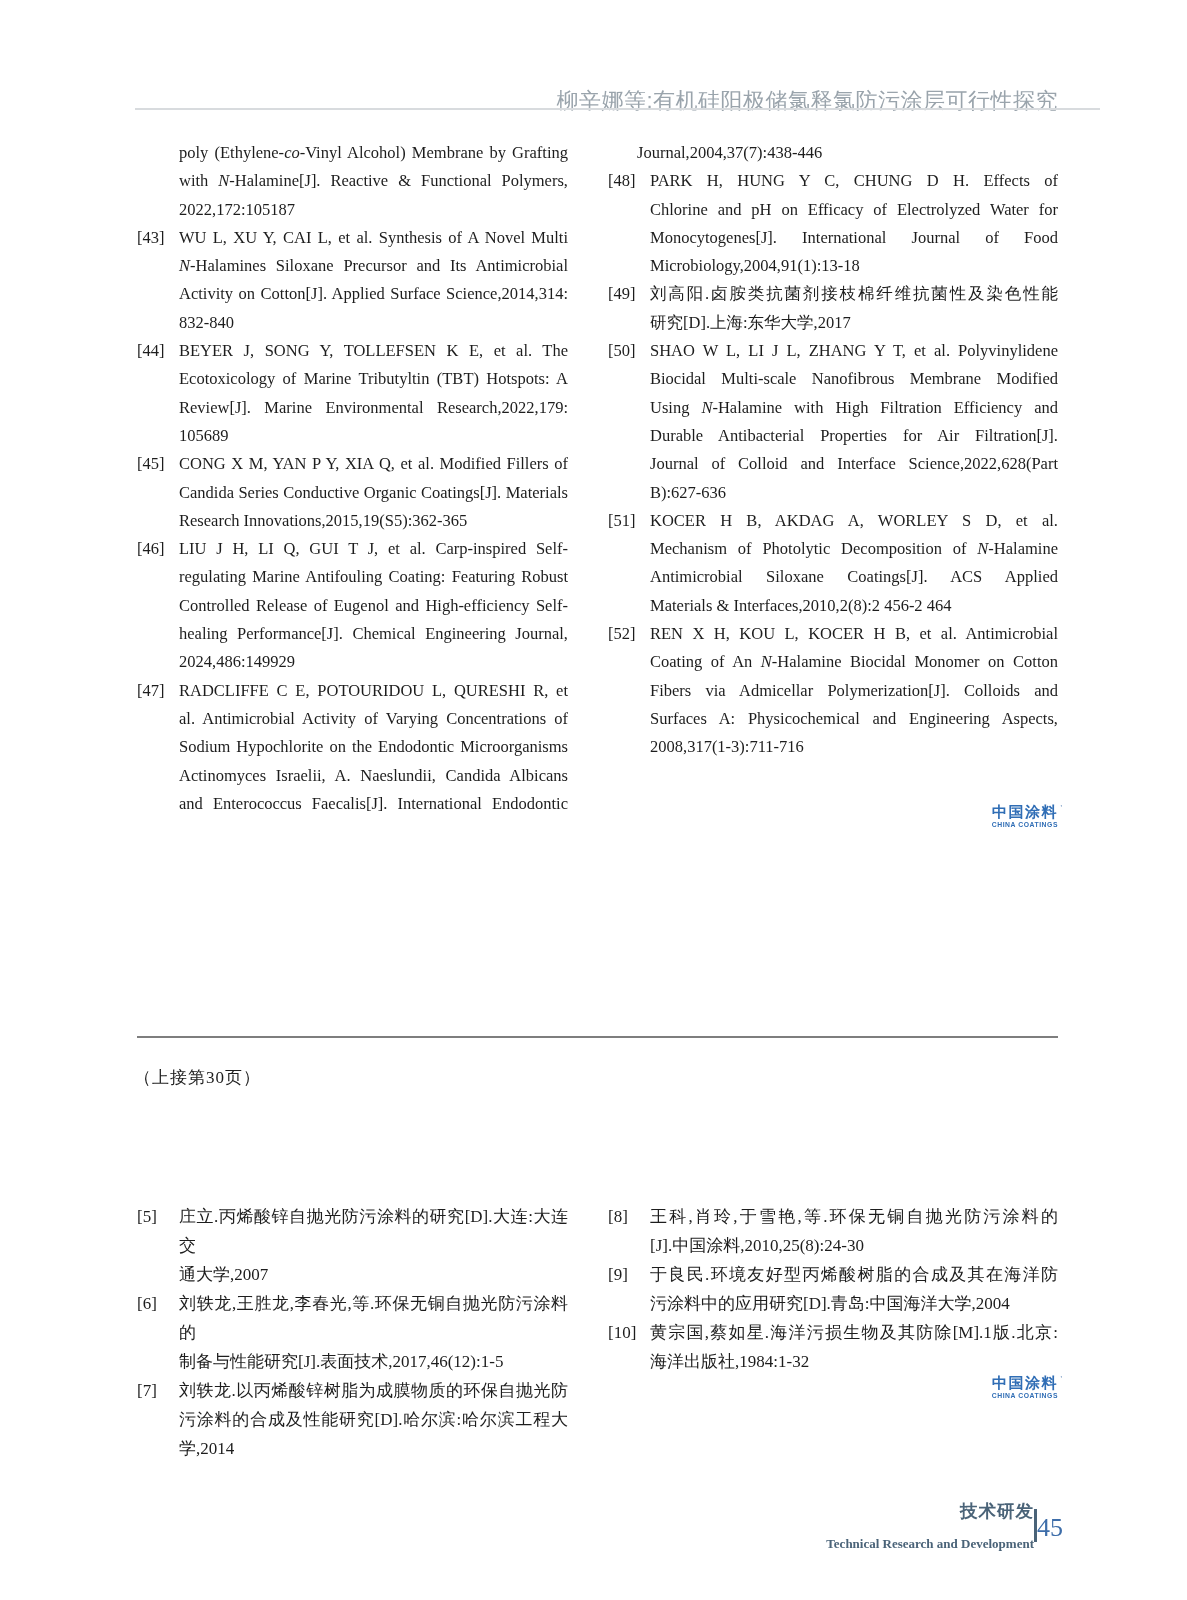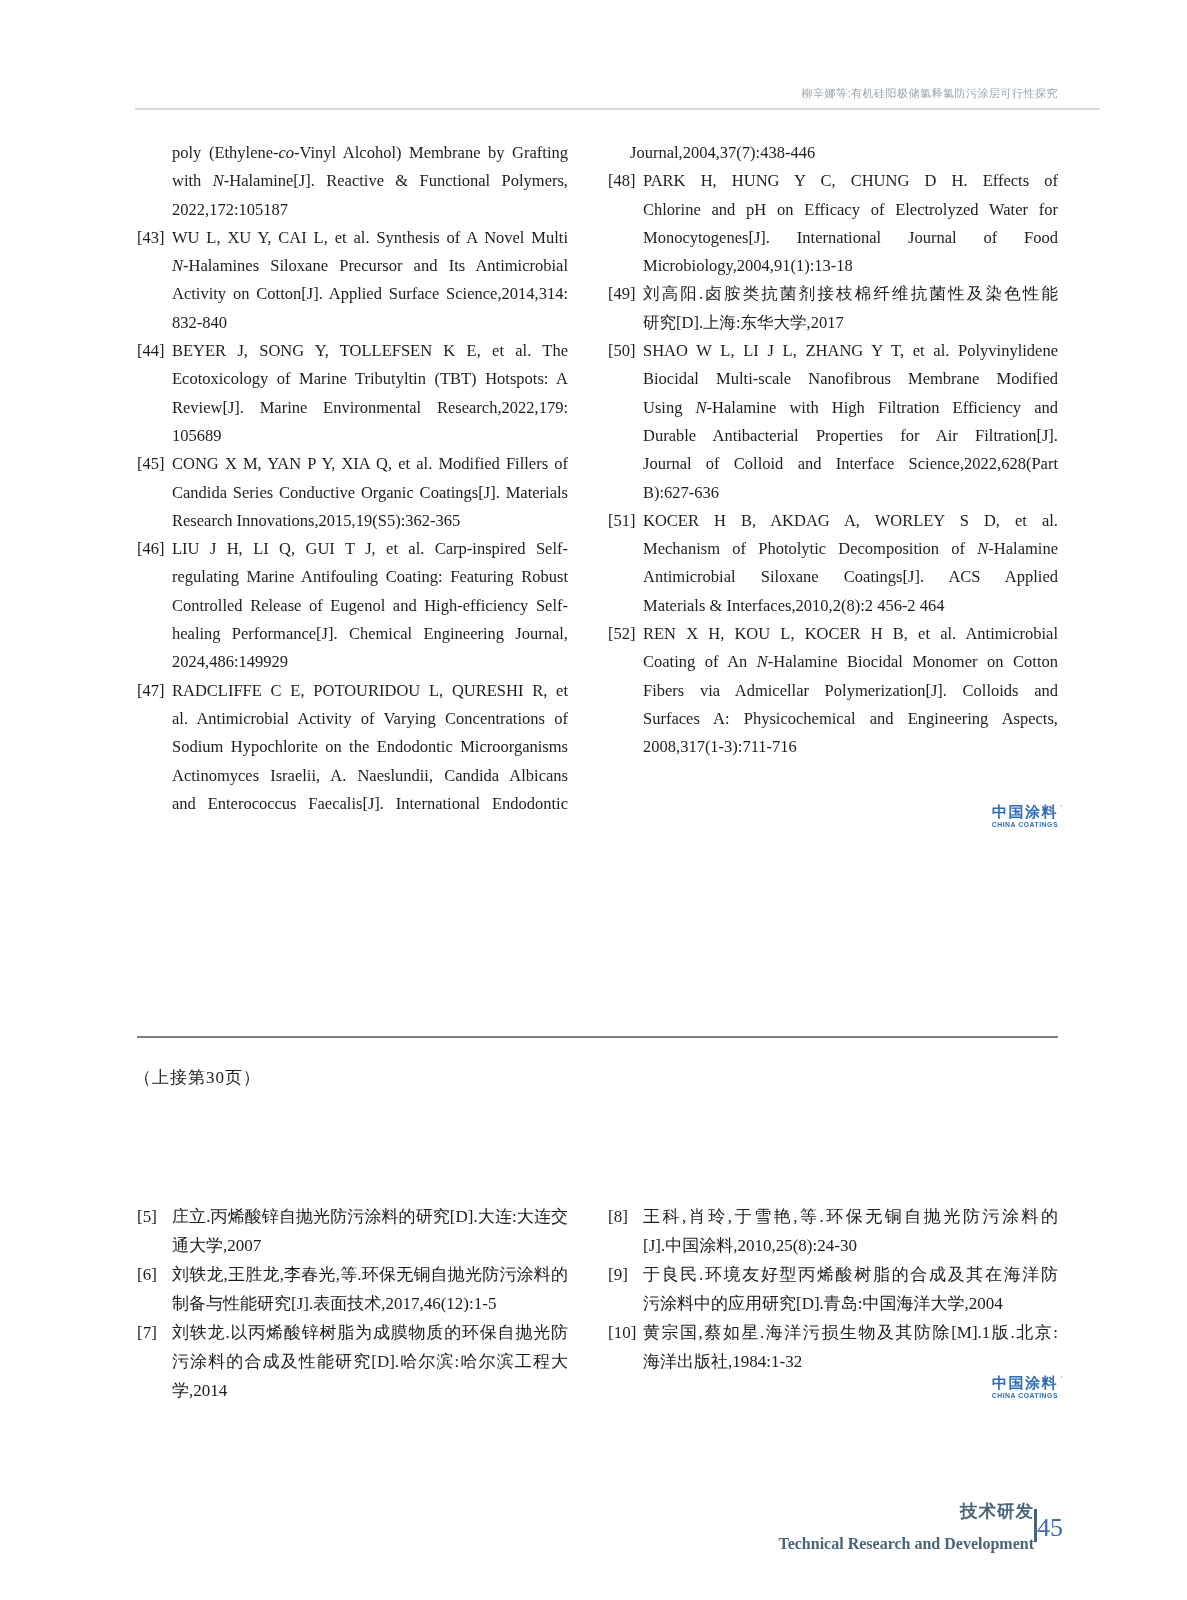--- a/index.html
+++ b/index.html
@@ -10,40 +10,40 @@
     background:#ffffff;
     margin:0 auto;
     overflow:hidden;
     font-family:"Liberation Serif", serif;
     color:var(--text, #1d1d1d);
   }
   
   .header-title {
     position:absolute; top:86px; right:129px;
     font-family:"Liberation Sans", sans-serif;
-    font-size:11px; letter-spacing:0.5px;
+    font-size:22px; letter-spacing:0.5px;
     color:var(--running-head-gray, #9aa4ac);
     white-space:nowrap;
   }
   .header-rule {
     position:absolute; top:108px; left:135px; width:965px; height:2px;
     background:var(--header-rule, #d8dbde);
   }
   
   .refs {
     position:absolute; left:137px; width:921px;
     display:flex; column-gap:40px;
   }
   .refs-top  { top:139px;  font-size:16.5px; line-height:28.3px; }
   .refs-bottom { top:1202px; font-size:17px; line-height:29px; }
   .col-left  { width:431px; flex:0 0 431px; }
   .col-right { width:450px; flex:0 0 450px; }
   .ref { position:relative; padding-left:35px; }
   .ref-num { position:absolute; left:0; top:0; }
-  .ref-line { text-align:left; }
+  .ref-line { text-align:left;margin-left:7px; }
   .ref-line.just { text-align:justify; text-align-last:justify; }
   .ref-line i { font-style:italic; }
   
   .section-divider {
     position:absolute; top:1036px; left:137px; width:921px; height:2px;
     background:var(--divider-gray, #7e7e7e);
   }
   .cont-note {
     position:absolute; top:1066px; left:134px;
     font-size:17px; letter-spacing:1px;
@@ -69,21 +69,21 @@
     display:flex; align-items:center; 
   }
   .footer-labels { text-align:right; color:var(--footer-slate, #4a6378); }
   .footer-cn {
     font-family:"Liberation Sans", sans-serif;
     font-weight:bold; font-size:17.5px; line-height:20px; letter-spacing:1px;
     white-space:nowrap;
   }
   .footer-en {
     font-family:"Liberation Serif", serif;
-    font-weight:bold; font-size:16px; line-height:13px;
+    font-weight:bold; font-size:13px; line-height:13px;
     white-space:nowrap;
     margin-top:16px;
   }
   .footer-bar { width:3px; height:33px; background:var(--footer-slate, #4a6378); }
   .footer-page {
     font-family:"Liberation Serif", serif;
     font-size:26px; color:var(--page-number-blue, #3d6da9);
     line-height:33px; padding-top:4px;
   }
 </style>

